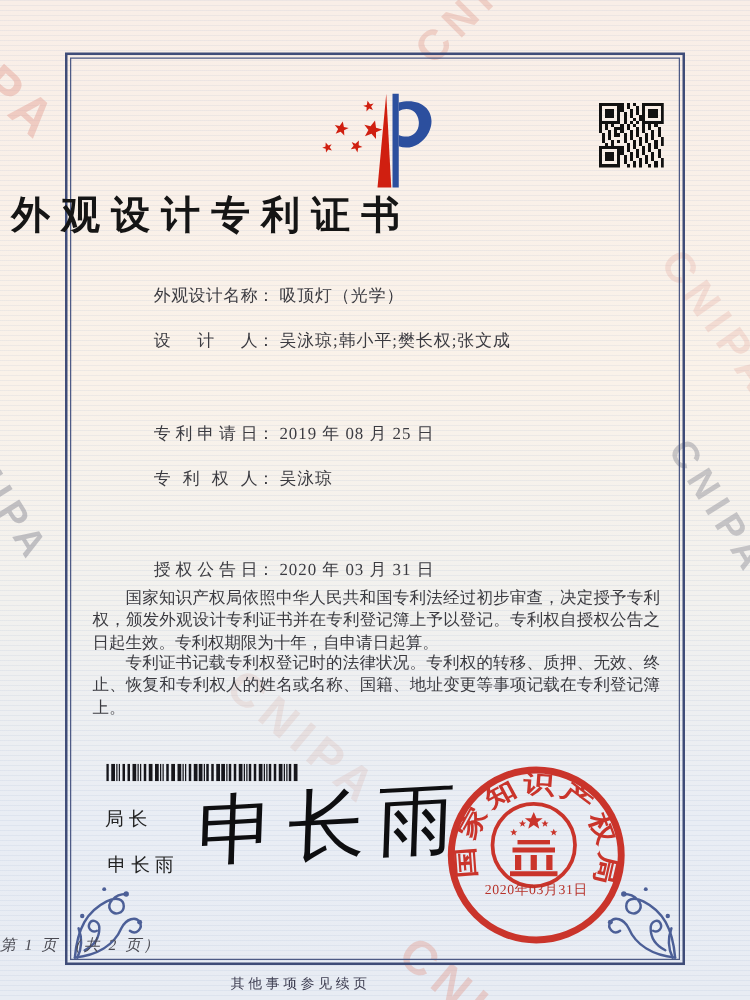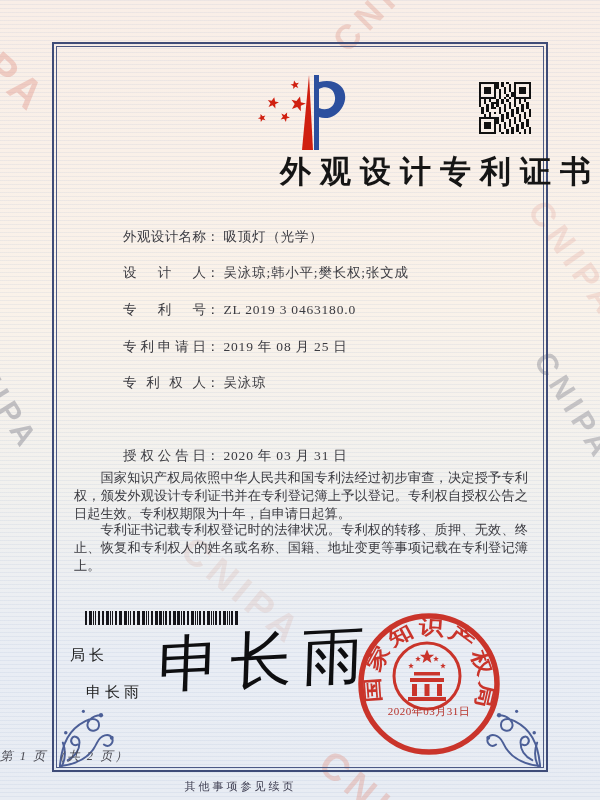--- a/index.html
+++ b/index.html
@@ -16,31 +16,31 @@
   .wm3 { left:-18px; top:336px; font-size:30px; color:rgba(150,150,158,0.55); transform:rotate(58deg); }
   .wm4 { left:556px; top:346px; font-size:30px; color:rgba(150,150,158,0.50); transform:rotate(58deg); }
   .wm5 { left:200px; top:528px; font-size:38px; color:rgba(210,160,150,0.20); transform:rotate(40deg); }
   .wm6 { left:338px; top:742px; font-size:38px; color:rgba(224,150,138,0.38); transform:rotate(40deg); }
   .wm7 { left:552px; top:193px; font-size:34px; color:rgba(226,160,148,0.26); transform:rotate(55deg); }
   .frame { position:absolute; left:52px; top:42px; width:496px; height:730px; border:2px solid #3f4c78; }
   .frame::after { content:""; position:absolute; inset:2px; border:1px solid #4d5a85; }
   .certno { position:absolute; left:73px; top:76px; font-size:13.5px; letter-spacing:3px; color:#3a3a40; }
   .logo { position:absolute; left:252px; top:72px; width:96px; height:80px; }
   .qr { position:absolute; left:479px; top:82px; width:52px; height:52px; shape-rendering:crispEdges; }
-  .title { position:absolute; top:151px; left:0; width:600px; text-align:right; font-size:31px;
+  .title { position:absolute; top:151px; left:0; width:600px; text-align:left; font-size:31px;
     font-weight:bold; color:#151515; letter-spacing:9px; text-indent:9px; }
   .row { position:absolute; left:75px; width:458px; font-size:13.5px; color:#3b3b41; white-space:nowrap;margin-left:48px; }
   .flabel { display:inline-block; width:83px; text-align:justify; text-align-last:justify; }
   .colon { display:inline-block; margin-right:4px; }
   .fval { letter-spacing:0.8px; }
   .grant2 { position:absolute; left:258px; top:0; }
   .para { position:absolute; left:74px; width:454px; text-align:justify; text-indent:2em;
     font-size:13.2px; line-height:18px; color:#3a3a40; }
   .barcode { position:absolute; left:85px; top:611px; width:156px; height:14px; }
-  .dtitle { position:absolute; left:70px; top:646px; font-size:15px; letter-spacing:4px; color:#222; }
+  .dtitle { position:absolute; left:84px; top:646px; font-size:15px; letter-spacing:4px; color:#222; }
   .dname  { position:absolute; left:86px; top:683px; font-size:15px; letter-spacing:4px; color:#222; }
   .sig { position:absolute; left:158px; top:618px; font-size:62px; color:#0e0e10; letter-spacing:10px;
     transform:rotate(-3deg) skewX(-5deg); }
   .flourish { position:absolute; width:88px; height:88px; }
   .fl-left  { left:56px;  top:682px; }
   .fl-right { left:456px; top:682px; transform:scaleX(-1); }
   .seal { position:absolute; left:349px; top:604px; width:160px; height:160px; opacity:0.93; }
   .seal svg { position:absolute; inset:0; width:160px; height:160px; }
   .sealdate { position:absolute; left:0; top:100px; width:160px; text-align:center; font-size:11px;
     font-weight:normal; color:#b3241b; letter-spacing:0.5px; }
@@ -314,23 +314,20 @@
     </svg>
 
   <div class="title">外观设计专利证书</div>
 
   <div class="row" style="top:228px">
     <span class="flabel">外观设计名称</span><span class="colon">：</span><span class="fval">吸顶灯（光学）</span>
   </div>
   <div class="row" style="top:264px">
     <span class="flabel">设计人</span><span class="colon">：</span><span class="fval">吴泳琼;韩小平;樊长权;张文成</span>
   </div>
-  <div class="row" style="top:301px">
-    <span class="flabel">专利号</span><span class="colon">：</span><span class="fval">ZL 2019 3 0463180.0</span>
-  </div>
   <div class="row" style="top:338px">
     <span class="flabel">专利申请日</span><span class="colon">：</span><span class="fval">2019 年 08 月 25 日</span>
   </div>
   <div class="row" style="top:374px">
     <span class="flabel">专利权人</span><span class="colon">：</span><span class="fval">吴泳琼</span>
   </div>
   <div class="row" style="top:447px">
     <span class="flabel">授权公告日</span><span class="colon">：</span><span class="fval">2020 年 03 月 31 日</span>
   </div>
 

